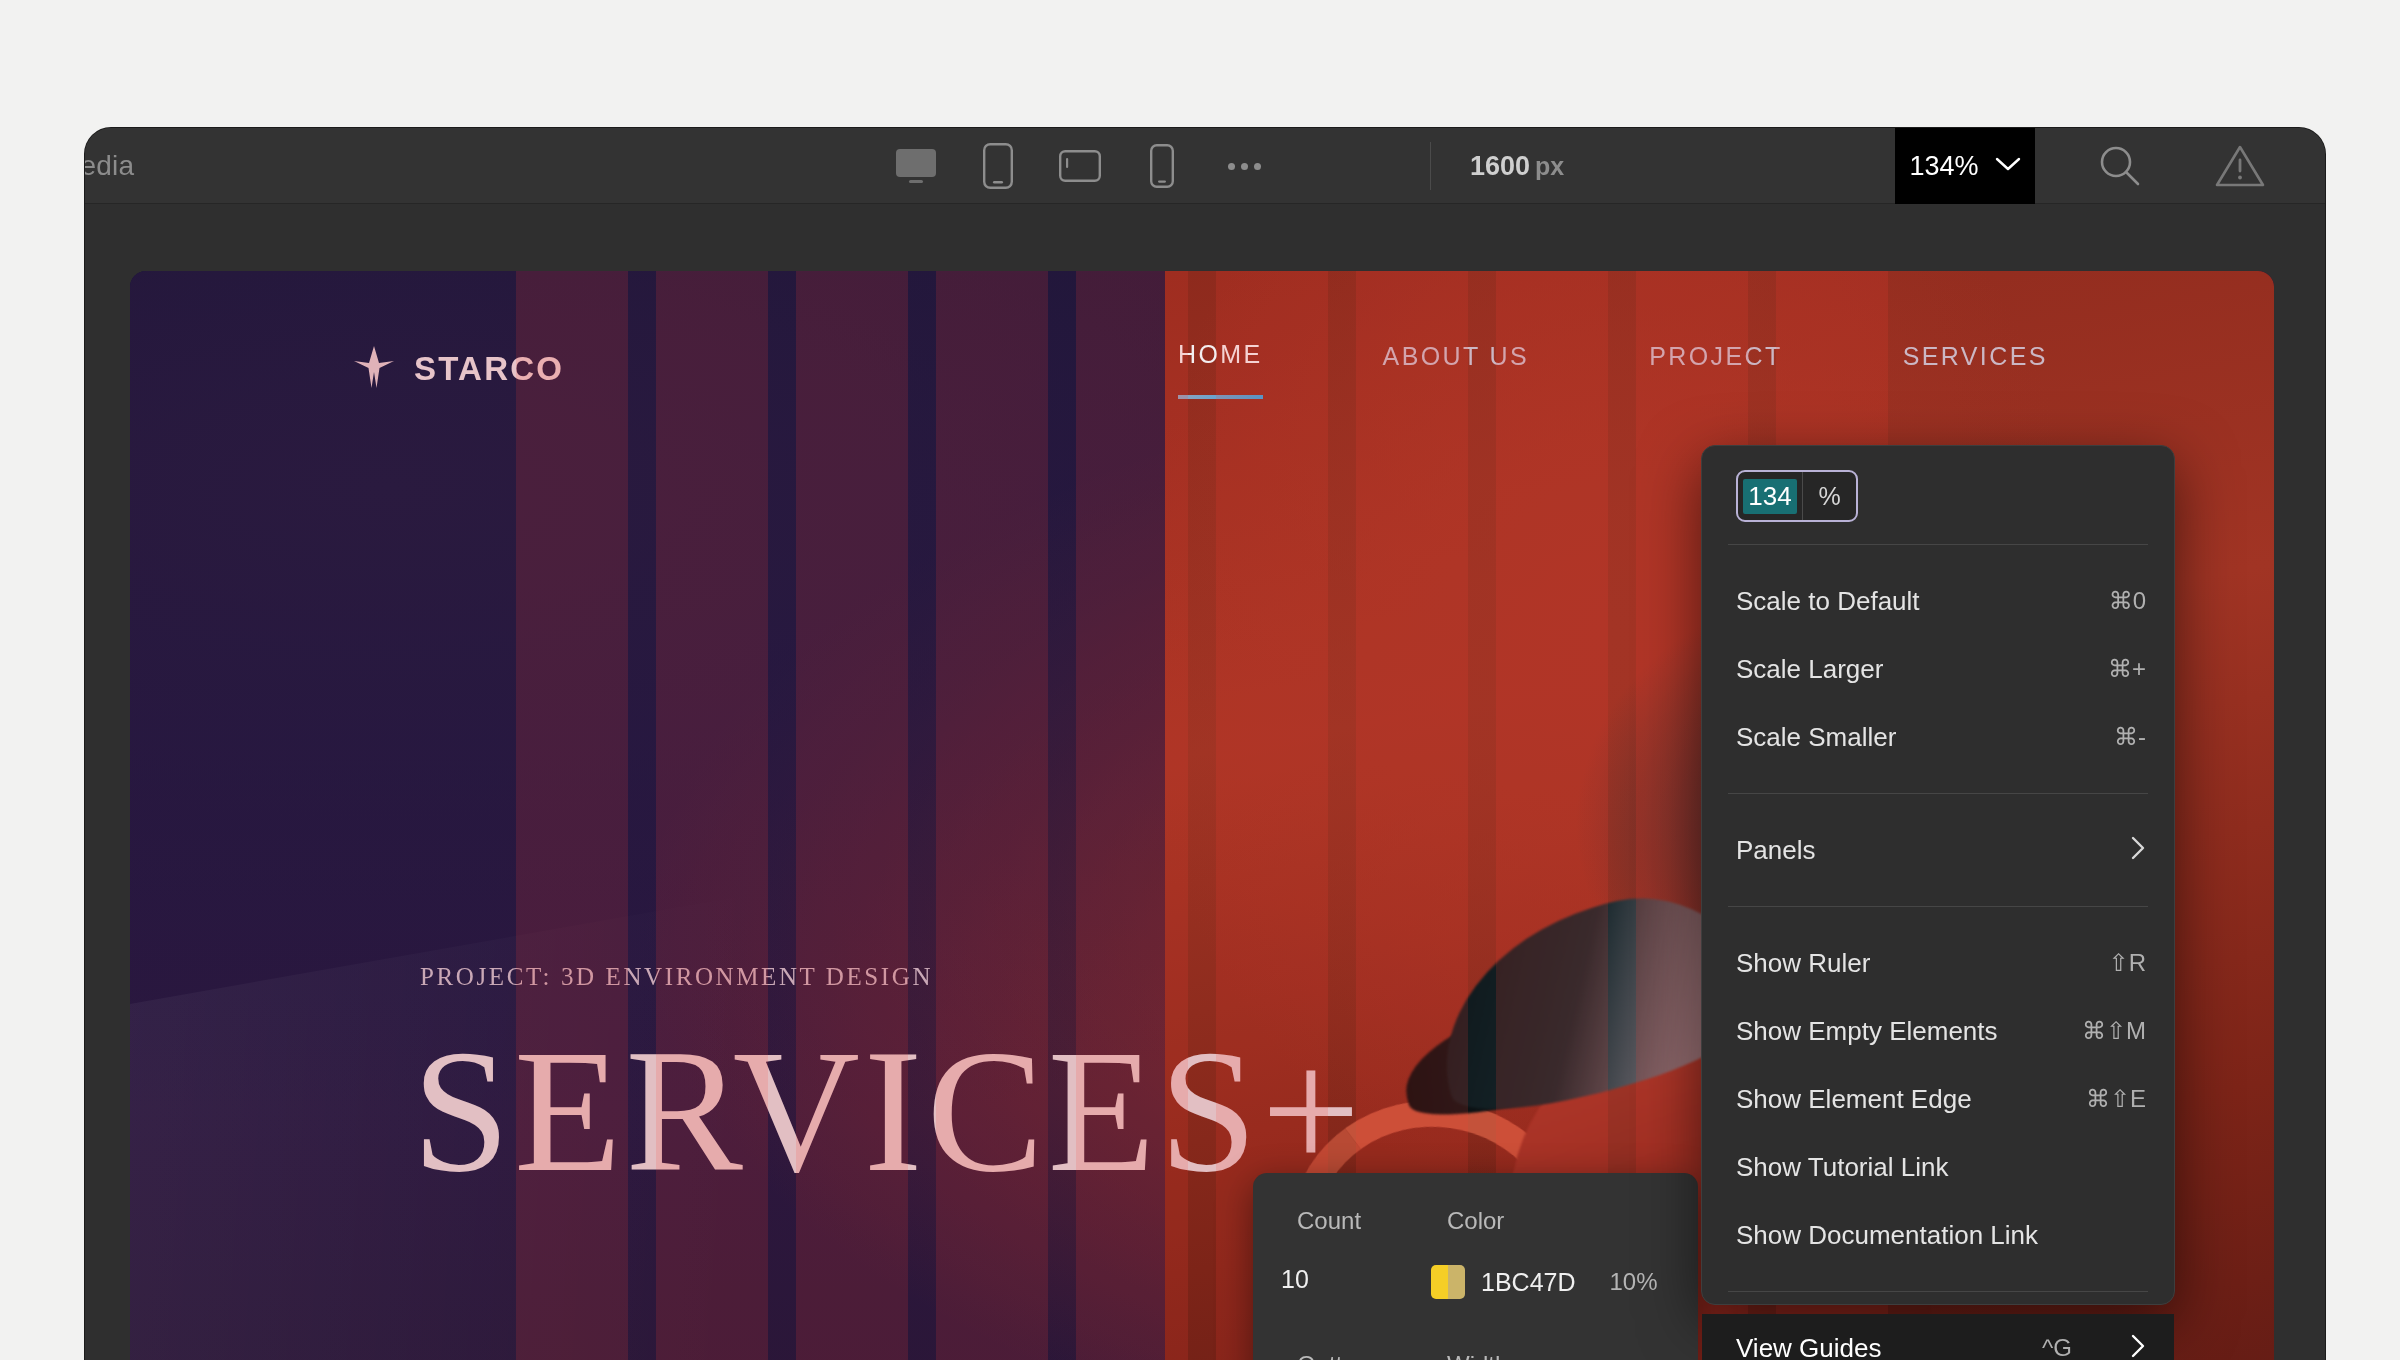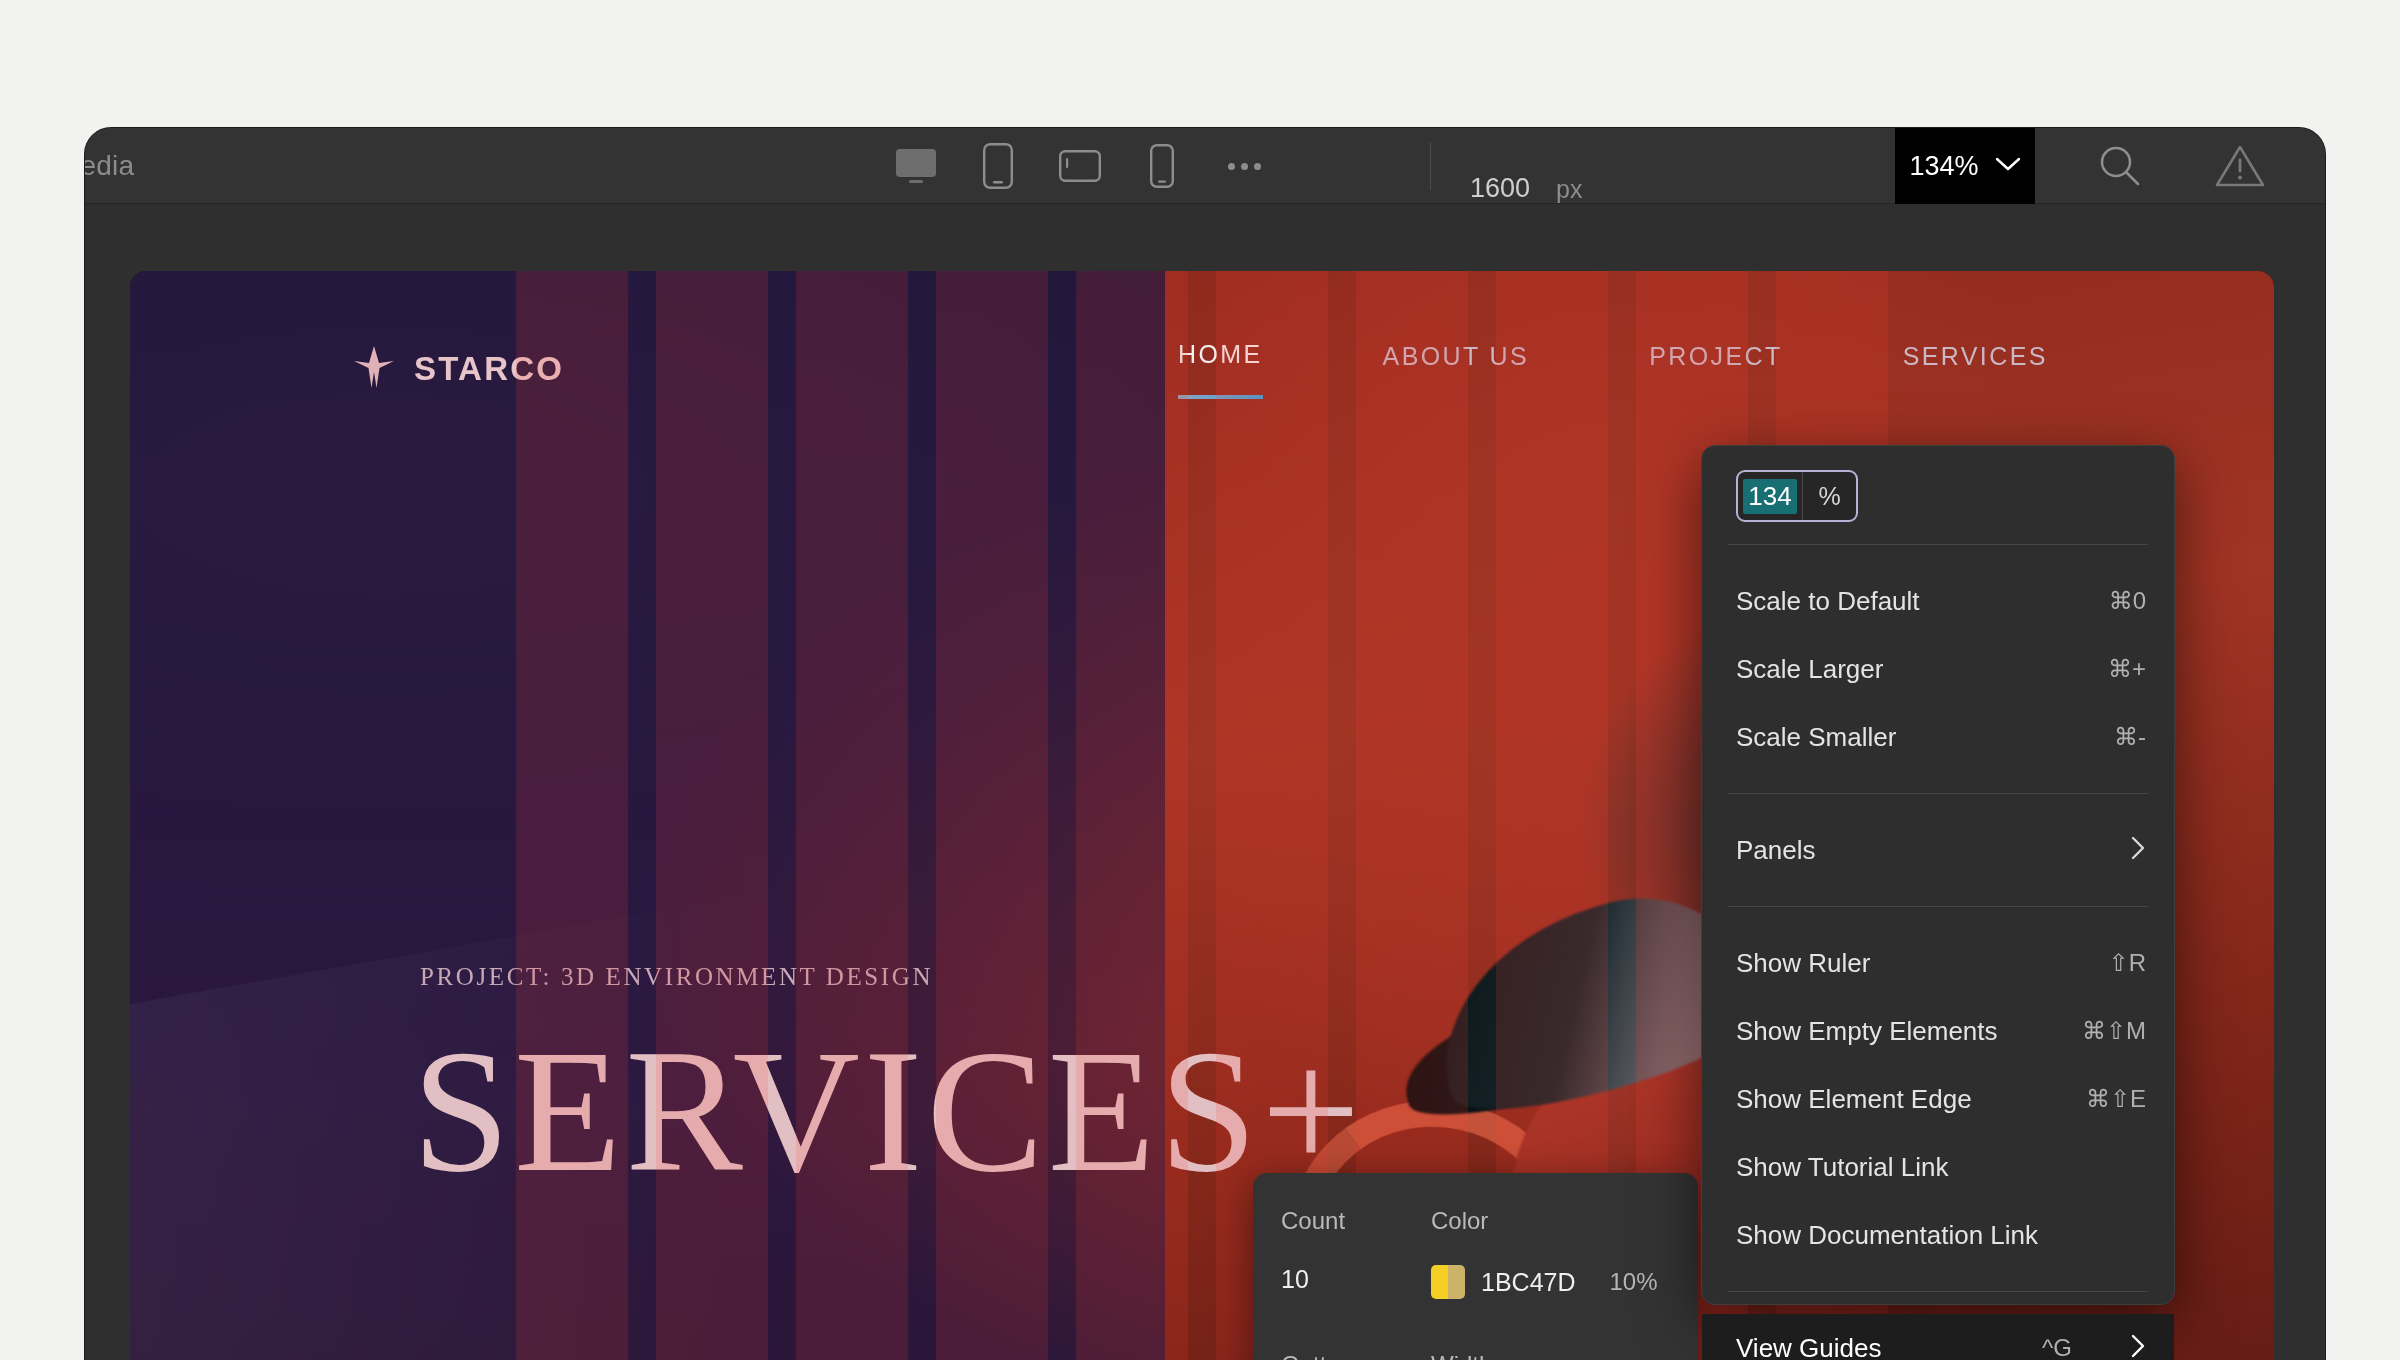--- a/index.html
+++ b/index.html
@@ -49,22 +49,22 @@
   }
   .dots { display: flex; gap: 6px; align-items: center; }
   .dots i { width: 7px; height: 7px; border-radius: 50%; background: #8d8d8d; display:block; }
 
   #toolbar-sep {
     position: absolute; left: 1345px; top: 14px;
     width: 1px; height: 48px; background: #4b4b4b;
   }
   #canvas-width {
     position: absolute; left: 1385px; top: 0; height: 76px;
-    display: flex; align-items: flex-end; gap: 26px;
-    color: #cfcfcf; font-size: 27px;
+    display: flex; align-items: center; gap: 5px;
+    color: #cfcfcf; font-size: 27px; font-weight: bold;
   }
   #canvas-width .unit { color: #8d8d8d; font-size: 25px; }
 
   #zoom-button {
     position: absolute; right: 290px; top: 0;
     width: 140px; height: 76px;
     background: #000000;
     display: flex; align-items: center; justify-content: center; gap: 16px;
     cursor: pointer;
   }
@@ -207,21 +207,21 @@
   
   #guide-popover {
     position: absolute; left: 1168px; top: 968px;
     width: 445px; height: 300px;
     background: #333333;
     border-radius: 14px;
     box-shadow: 0 10px 36px rgba(0,0,0,0.45);
     padding: 34px 28px 0 28px;
   }
   .gp-grid { display: grid; grid-template-columns: 150px 1fr; }
-  .gp-head { color: #b9b9b9; font-size: 24px; margin-bottom: 30px; }
+  .gp-head { color: #b9b9b9; font-size: 24px; margin-bottom: 30px; margin-left: 16px; }
   .gp-val  { color: #f0f0f0; font-size: 25px; }
   .gp-row2 { margin-top: 52px; }
   .swatch-line { display: flex; align-items: center; gap: 16px; }
   .swatch {
     width: 34px; height: 34px; border-radius: 5px;
     background: linear-gradient(90deg, #f5ce26 0%, #f5ce26 50%, #cbb469 50%, #cbb469 100%);
     flex: none;
   }
   .swatch-alpha { color: #b5b5b5; font-size: 24px; margin-left: 18px; }
 

